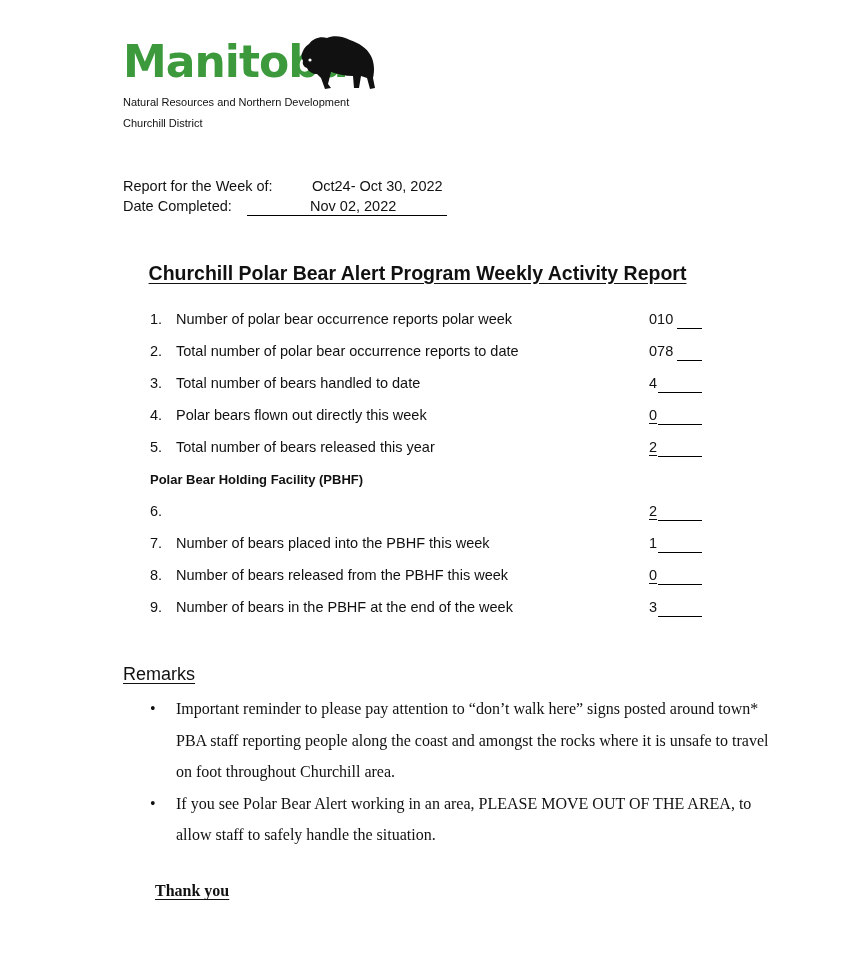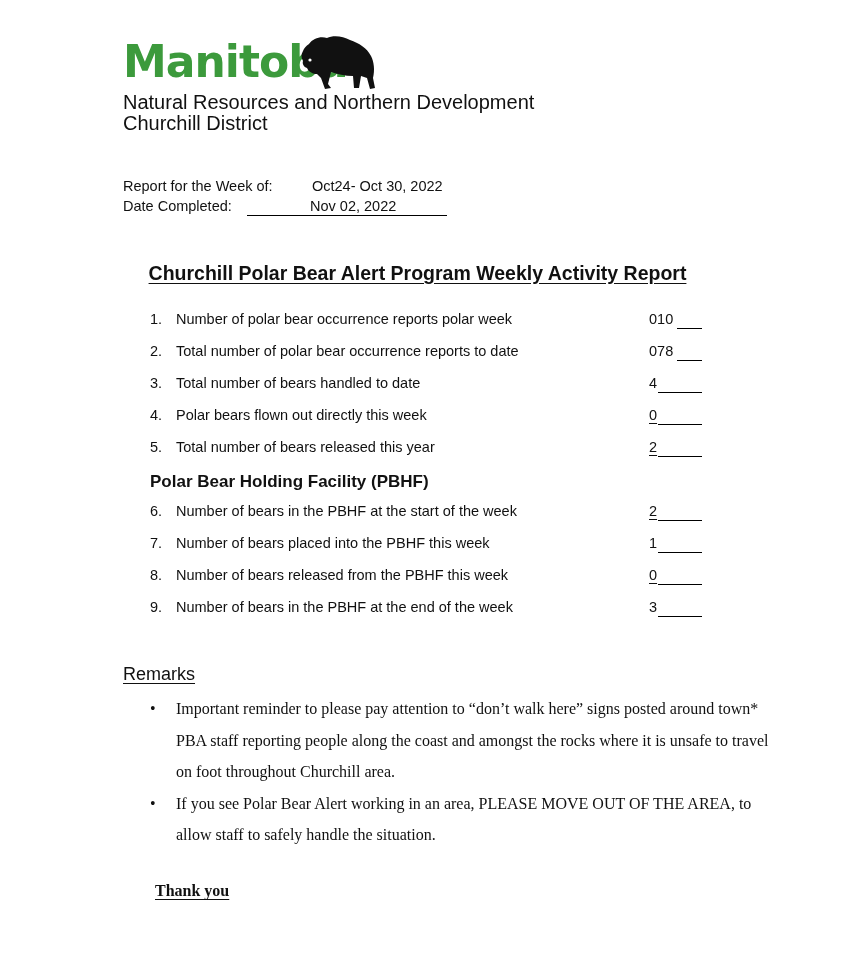--- a/index.html
+++ b/index.html
@@ -4,39 +4,39 @@
 <style>
   html, body { margin: 0; padding: 0; background: #ffffff; }
   body { width: 863px; height: 956px; position: relative; overflow: hidden; color: #111; }
   .sans { font-family: "Liberation Sans", "DejaVu Sans", sans-serif; }
   .serif { font-family: "Liberation Serif", "DejaVu Serif", serif; }
 
   .logo { position: absolute; left: 123px; top: 34px; width: 260px; height: 60px; }
   .logo-word { position: absolute; left: 0; top: 6px; font-family: "DejaVu Sans", sans-serif; font-weight: bold; font-size: 44px; letter-spacing: -1px; color: #3c9a3c; line-height: 1; }
   .bison { position: absolute; left: 172px; top: 0; width: 82px; height: 56px; }
 
-  .dept { position: absolute; left: 123px; top: 92px; font-size: 20px; line-height: 21px; }
+  .dept { position: absolute; left: 123px; top: 92px; font-size: 11px; line-height: 21px; }
 
   .meta { position: absolute; left: 123px; top: 176px; font-size: 14.5px; line-height: 20px; }
   .meta-row { position: relative; height: 20px; white-space: nowrap; }
   .meta-week-val { position: absolute; left: 189px; top: 0; }
   .meta-date-line { position: absolute; left: 124px; top: 0; width: 200px; height: 19px; border-bottom: 1.5px solid #000; }
   .meta-date-val { position: absolute; left: 187px; top: 0; }
 
   .title { position: absolute; left: 0; width: 835px; top: 262px; text-align: center; font-size: 19.5px; font-weight: bold; text-decoration: underline; text-underline-offset: 3px; }
 
   .row { position: absolute; left: 150px; width: 560px; height: 22px; font-size: 14.5px; white-space: nowrap; }
   .row .num { position: absolute; left: 0; top: 0; }
   .row .label { position: absolute; left: 26px; top: 0; }
   .row .val { position: absolute; left: 499px; top: 0; width: 53px; height: 20px; }
   .val .digits { position: absolute; left: 0; top: 0; }
   .val .blank { position: absolute; right: 0; top: 17px; height: 0; border-top: 1.8px solid #000; }
   .val.u .digits { text-decoration: underline; text-underline-offset: 3px; }
 
-  .section-head { position: absolute; left: 150px; top: 472px; font-size: 17px; font-weight: bold; }
+  .section-head { position: absolute; left: 150px; top: 472px; font-size: 13px; font-weight: bold; }
 
   .remarks-head { position: absolute; left: 123px; top: 664px; font-size: 18px; text-decoration: underline; text-underline-offset: 3px; }
   .remarks { position: absolute; left: 150px; top: 693px; width: 620px; font-size: 16px; line-height: 31.5px; }
   .bullet-item { position: relative; padding-left: 26px; }
   .bullet { position: absolute; left: 0; top: 0; }
 
   .thanks { position: absolute; left: 123px; top: 882px; font-size: 16px; font-weight: bold; text-decoration: underline; text-underline-offset: 3px; margin-left: 32px; }
 </style>
 </head>
 <body>
@@ -106,21 +106,20 @@
   <span class="val u">
       <span class="digits">2</span>
       <span class="blank" style="width:44px"></span>
     </span>
 </div>
 
 <div class="section-head sans">Polar Bear Holding Facility (PBHF)</div>
 
 <div class="row sans" style="top:503px">
   <span class="num">6.</span>
-  <span class="label">Number of bears in the PBHF at the start of the week</span>
   <span class="val u">
       <span class="digits">2</span>
       <span class="blank" style="width:44px"></span>
     </span>
 </div>
 <div class="row sans" style="top:535px">
   <span class="num">7.</span>
   <span class="label">Number of bears placed into the PBHF this week</span>
   <span class="val">
       <span class="digits">1</span>

